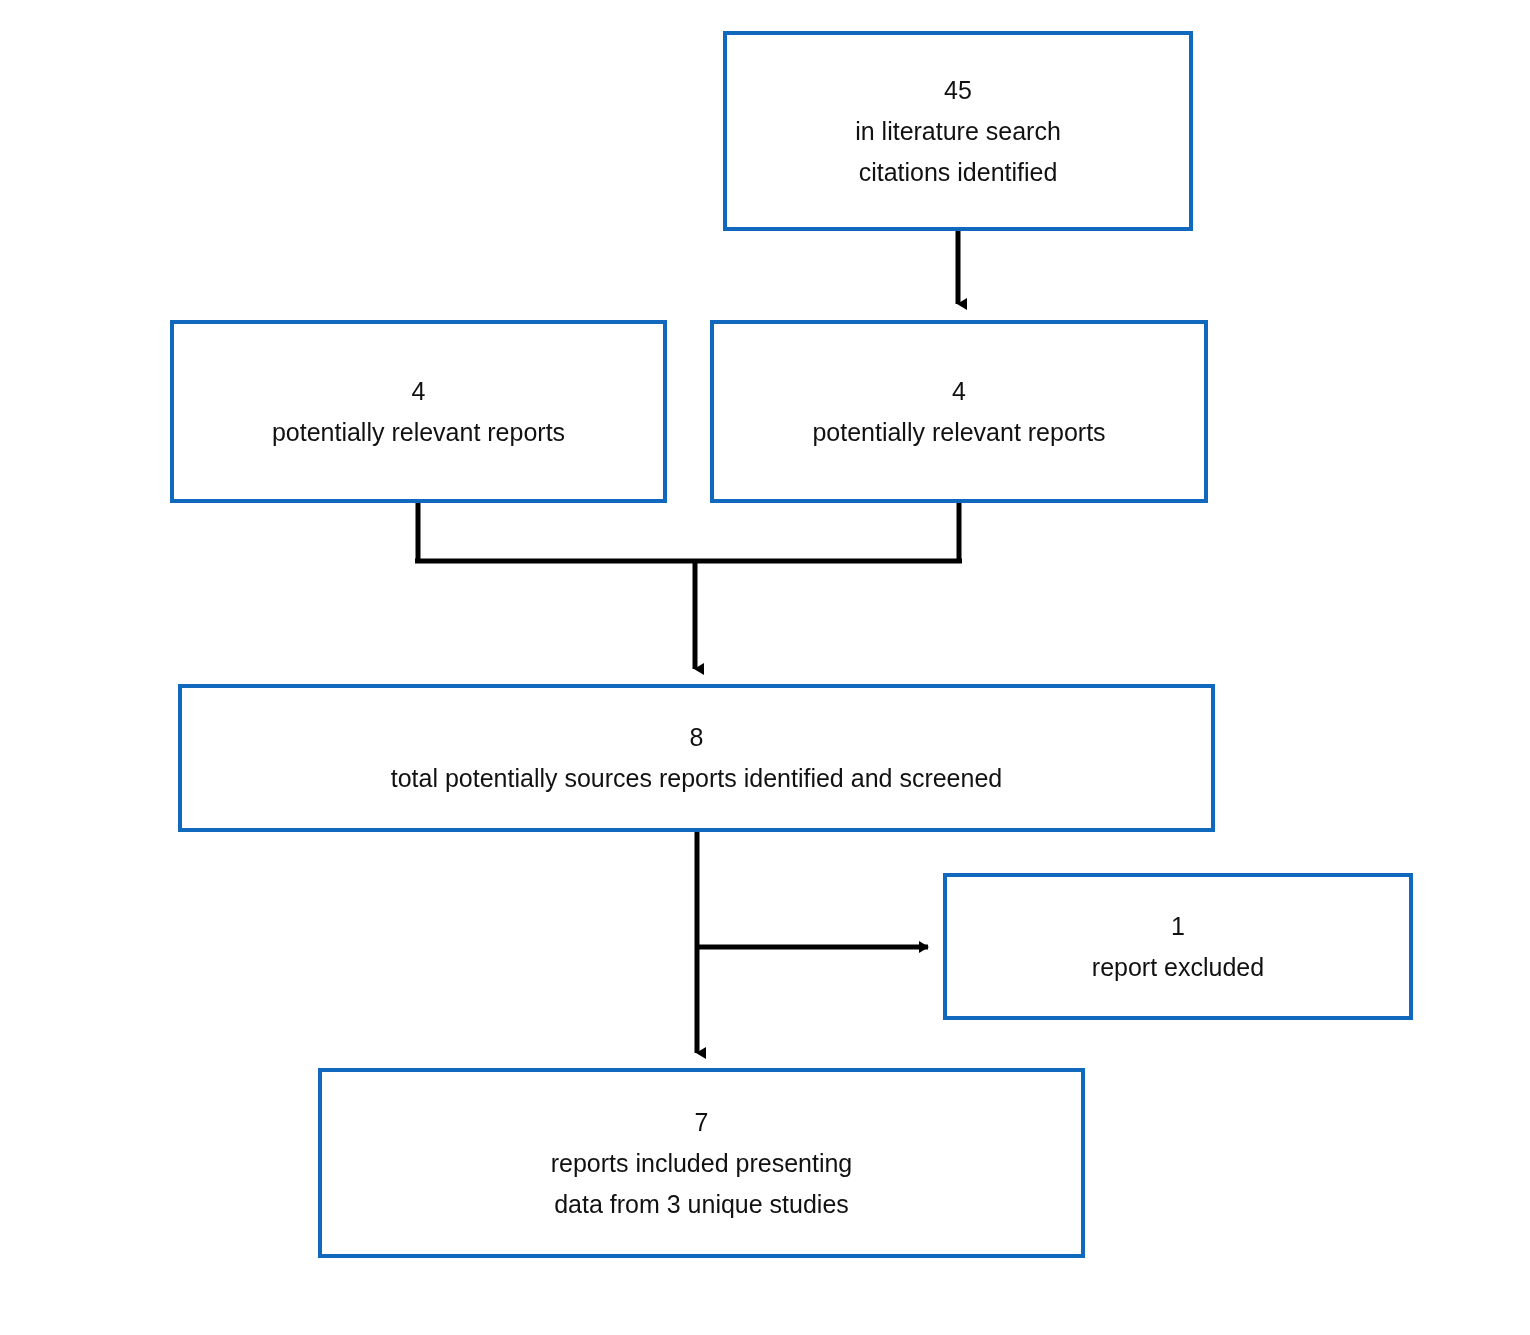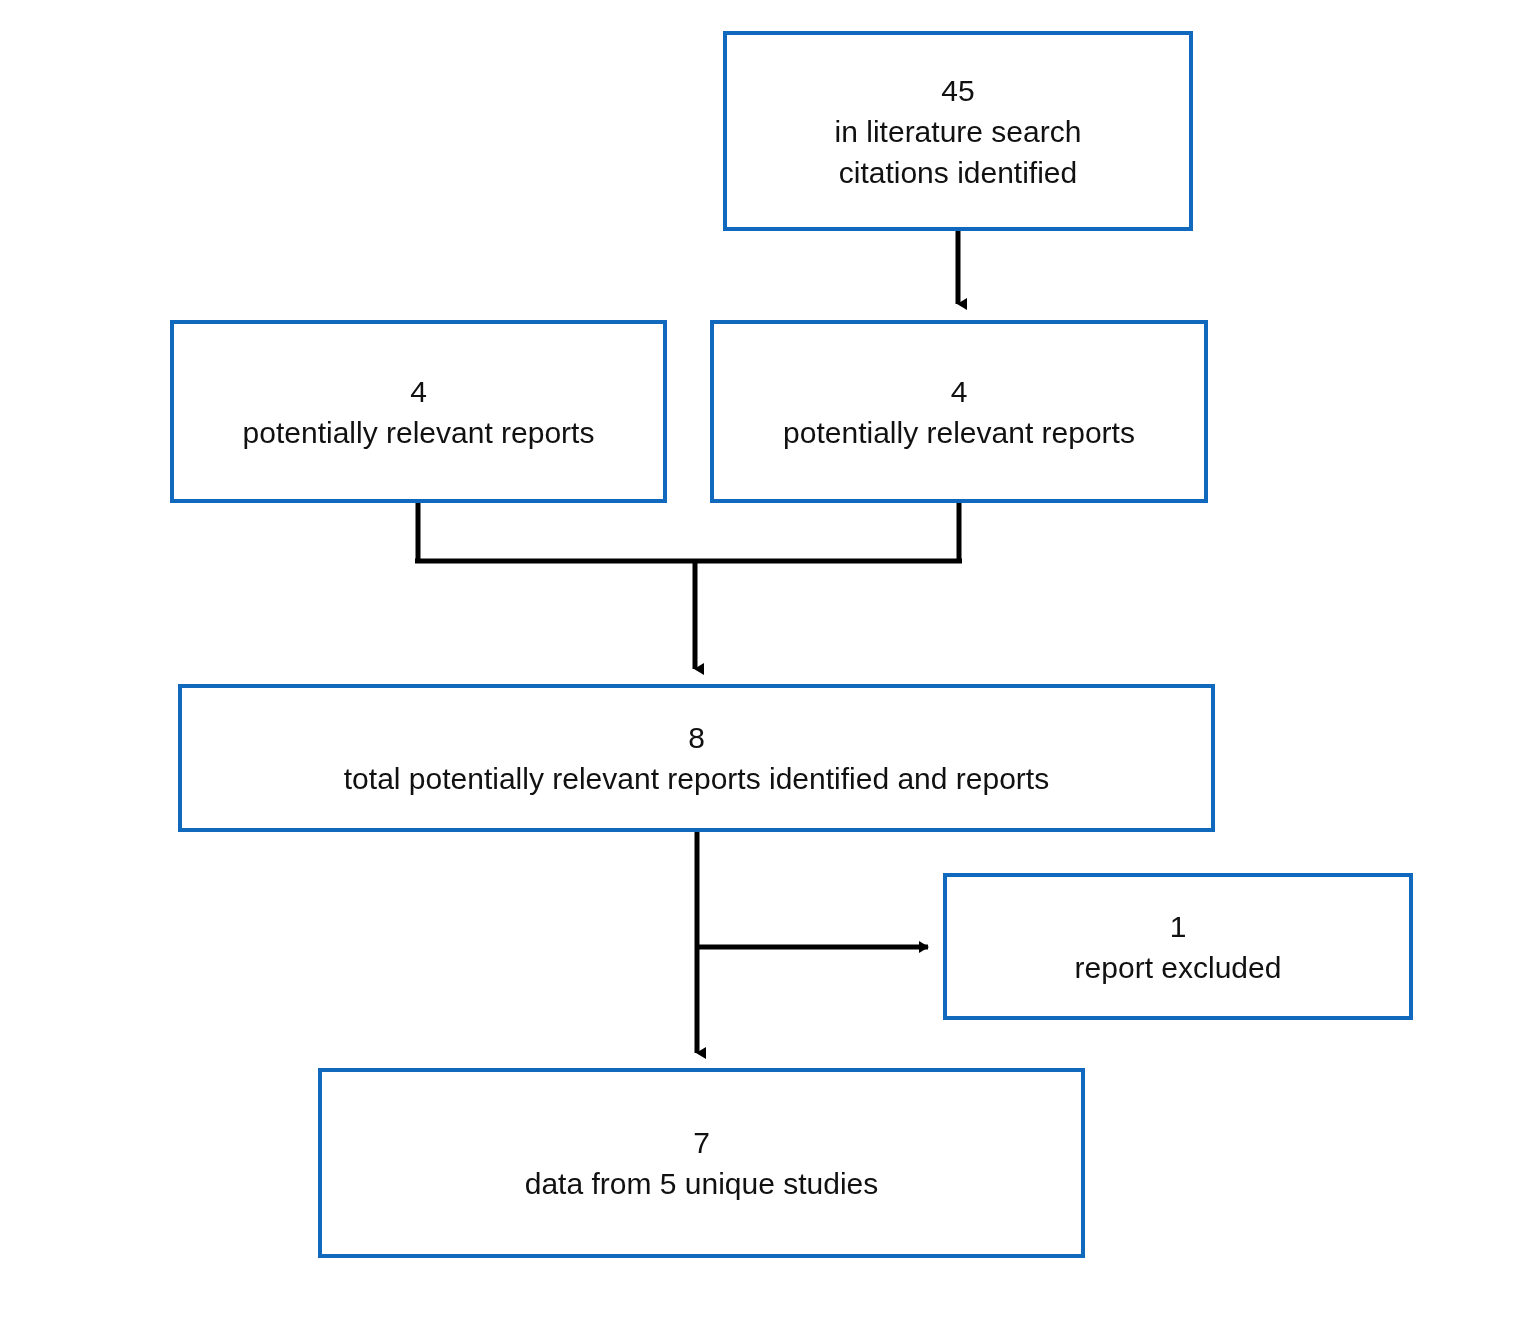--- a/index.html
+++ b/index.html
@@ -25,21 +25,21 @@
     background: #ffffff;
     border: 4px solid var(--box-border, #1169bd);
     display: flex;
     flex-direction: column;
     align-items: center;
     justify-content: center;
     text-align: center;
   }
   .flow-box .line {
     display: block;
-    font-size: 30px;
+    font-size: 25px;
     line-height: 41px;
     white-space: nowrap;
     color: #111111;
     text-align: right;
   }
   
   #box-identified      { left: 723px;  top: 31px;   width: 470px;  height: 200px; }
   #box-other-sources   { left: 170px;  top: 320px;  width: 497px;  height: 183px; }
   #box-screened        { left: 710px;  top: 320px;  width: 498px;  height: 183px; }
   #box-total-screened  { left: 178px;  top: 684px;  width: 1037px; height: 148px; }
@@ -105,26 +105,27 @@
     <span class="line" style="color: rgb(17, 17, 17);">potentially relevant reports</span>
   </div>
 
   <div class="flow-box" id="box-screened" style="--box-border: #1169bd;">
     <span class="line" style="color: rgb(17, 17, 17);">4</span>
     <span class="line" style="color: rgb(17, 17, 17);">potentially relevant reports</span>
   </div>
 
   <div class="flow-box" id="box-total-screened" style="--box-border: #1169bd;">
     <span class="line" style="color: rgb(17, 17, 17);">8</span>
-    <span class="line" style="color: rgb(17, 17, 17);">total potentially relevant reports identified and reports</span>
+    <span class="line" style="color: rgb(17, 17, 17);">total potentially sources reports identified and screened</span>
   </div>
 
   <div class="flow-box" id="box-excluded" style="--box-border: #1169bd;">
     <span class="line" style="color: rgb(17, 17, 17);">1</span>
     <span class="line" style="color: rgb(17, 17, 17);">report excluded</span>
   </div>
 
   <div class="flow-box" id="box-included" style="--box-border: #1169bd;">
     <span class="line" style="color: rgb(17, 17, 17);">7</span>
-    <span class="line" style="color: rgb(17, 17, 17);">data from 5 unique studies</span>
+    <span class="line" style="color: rgb(17, 17, 17);">reports included presenting</span>
+    <span class="line" style="color: rgb(17, 17, 17);">data from 3 unique studies</span>
   </div>
 
 </div>
 
 </body></html>

